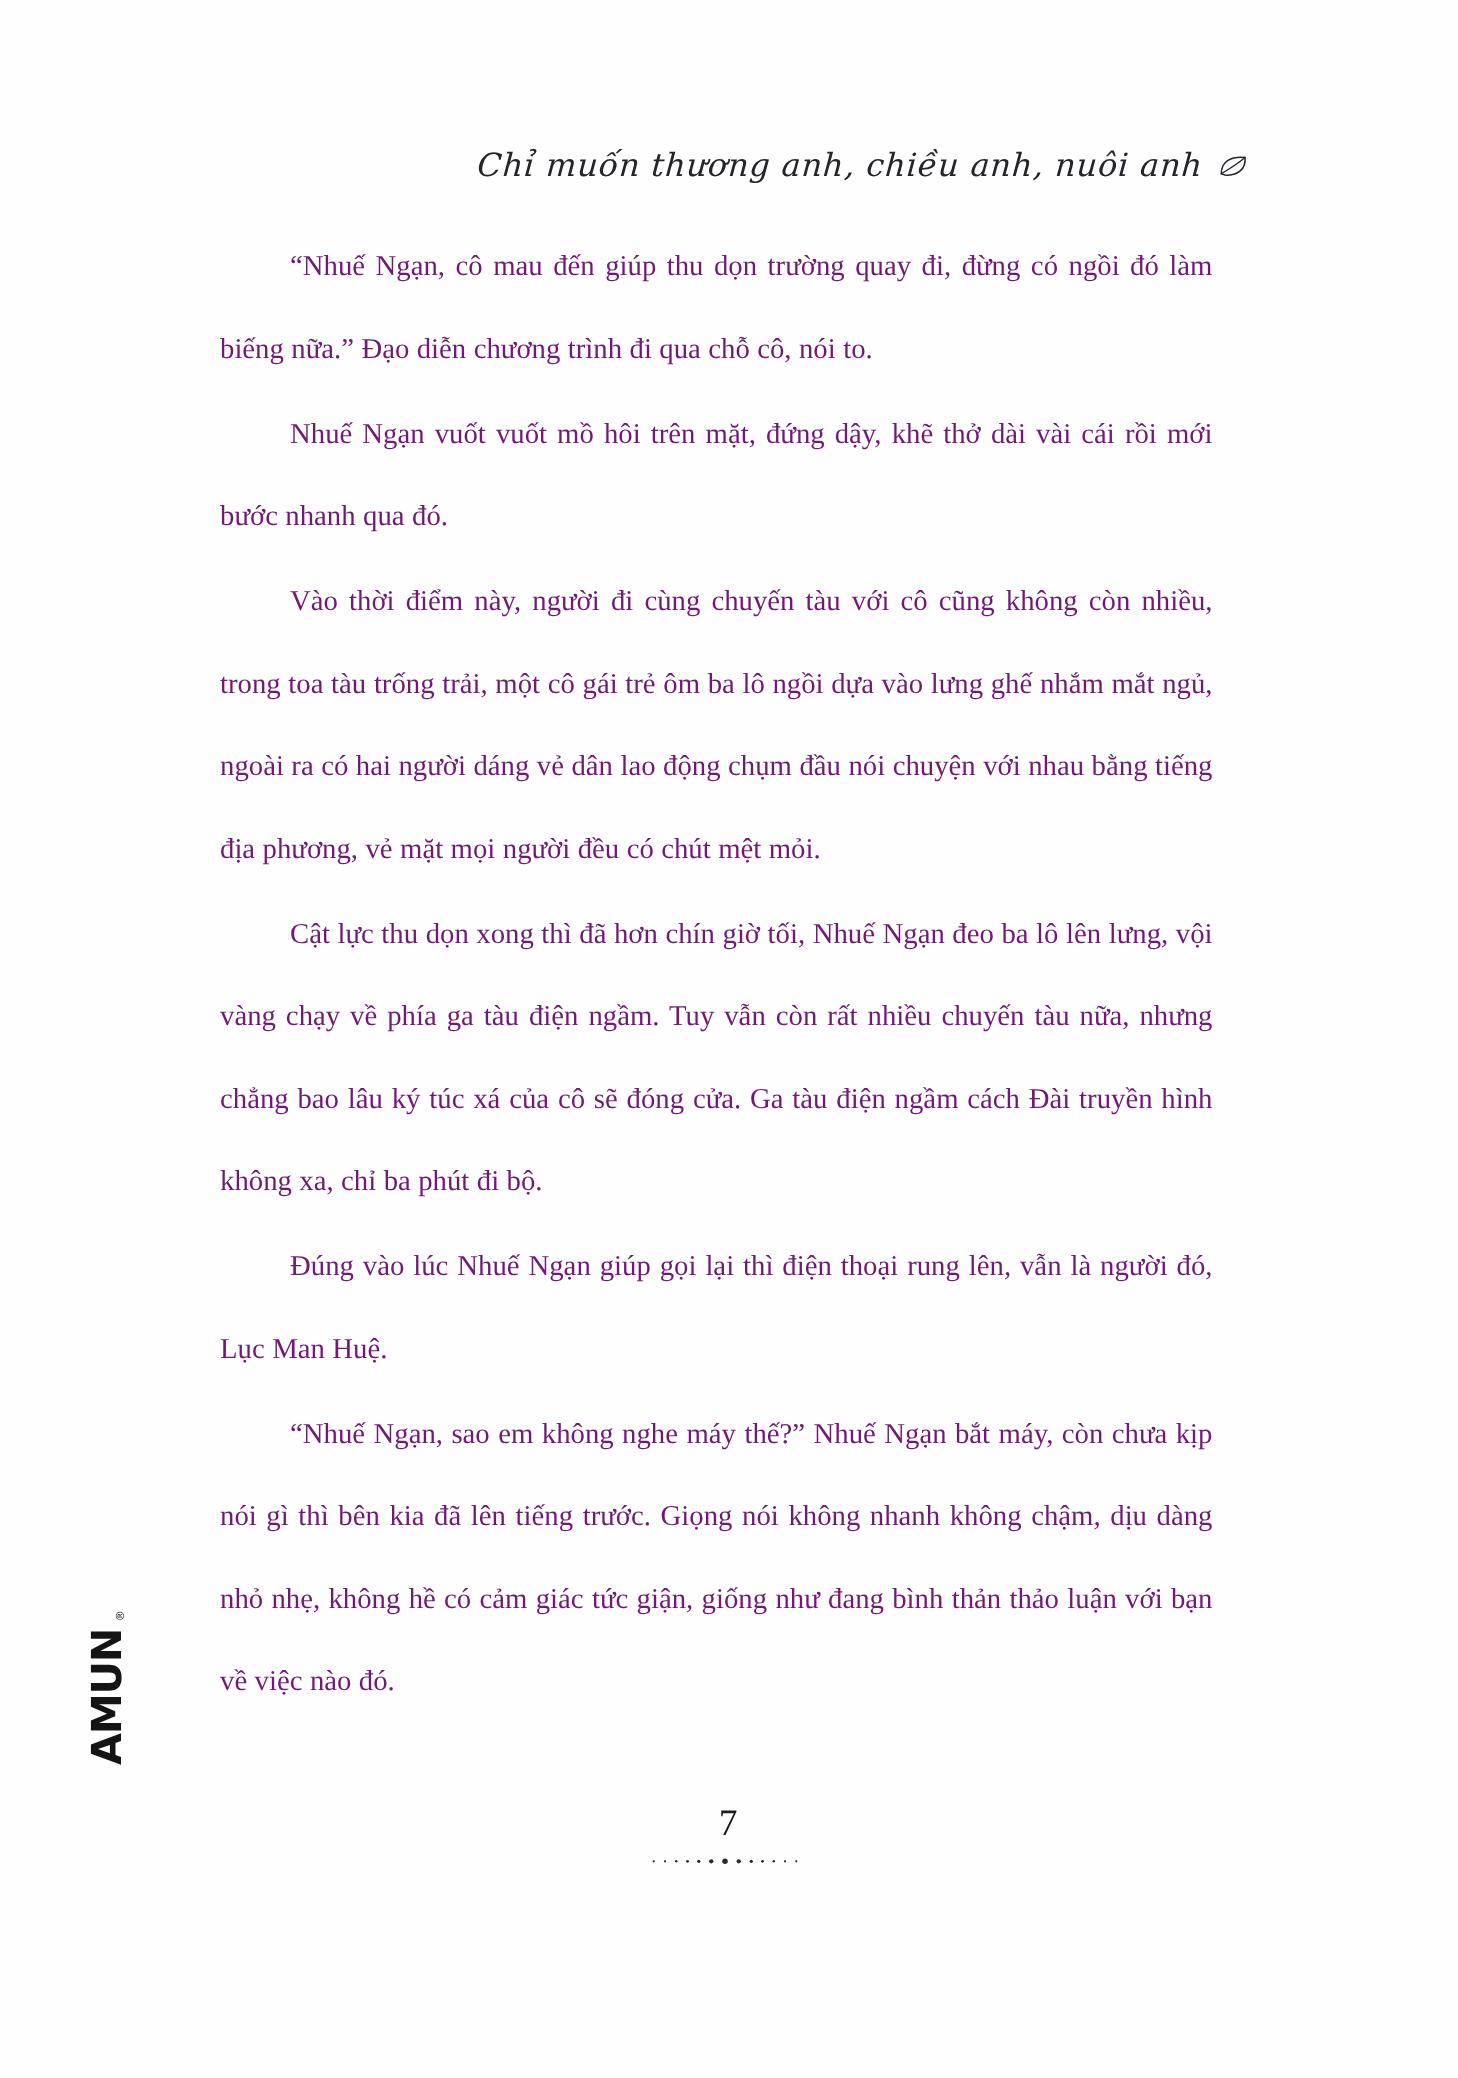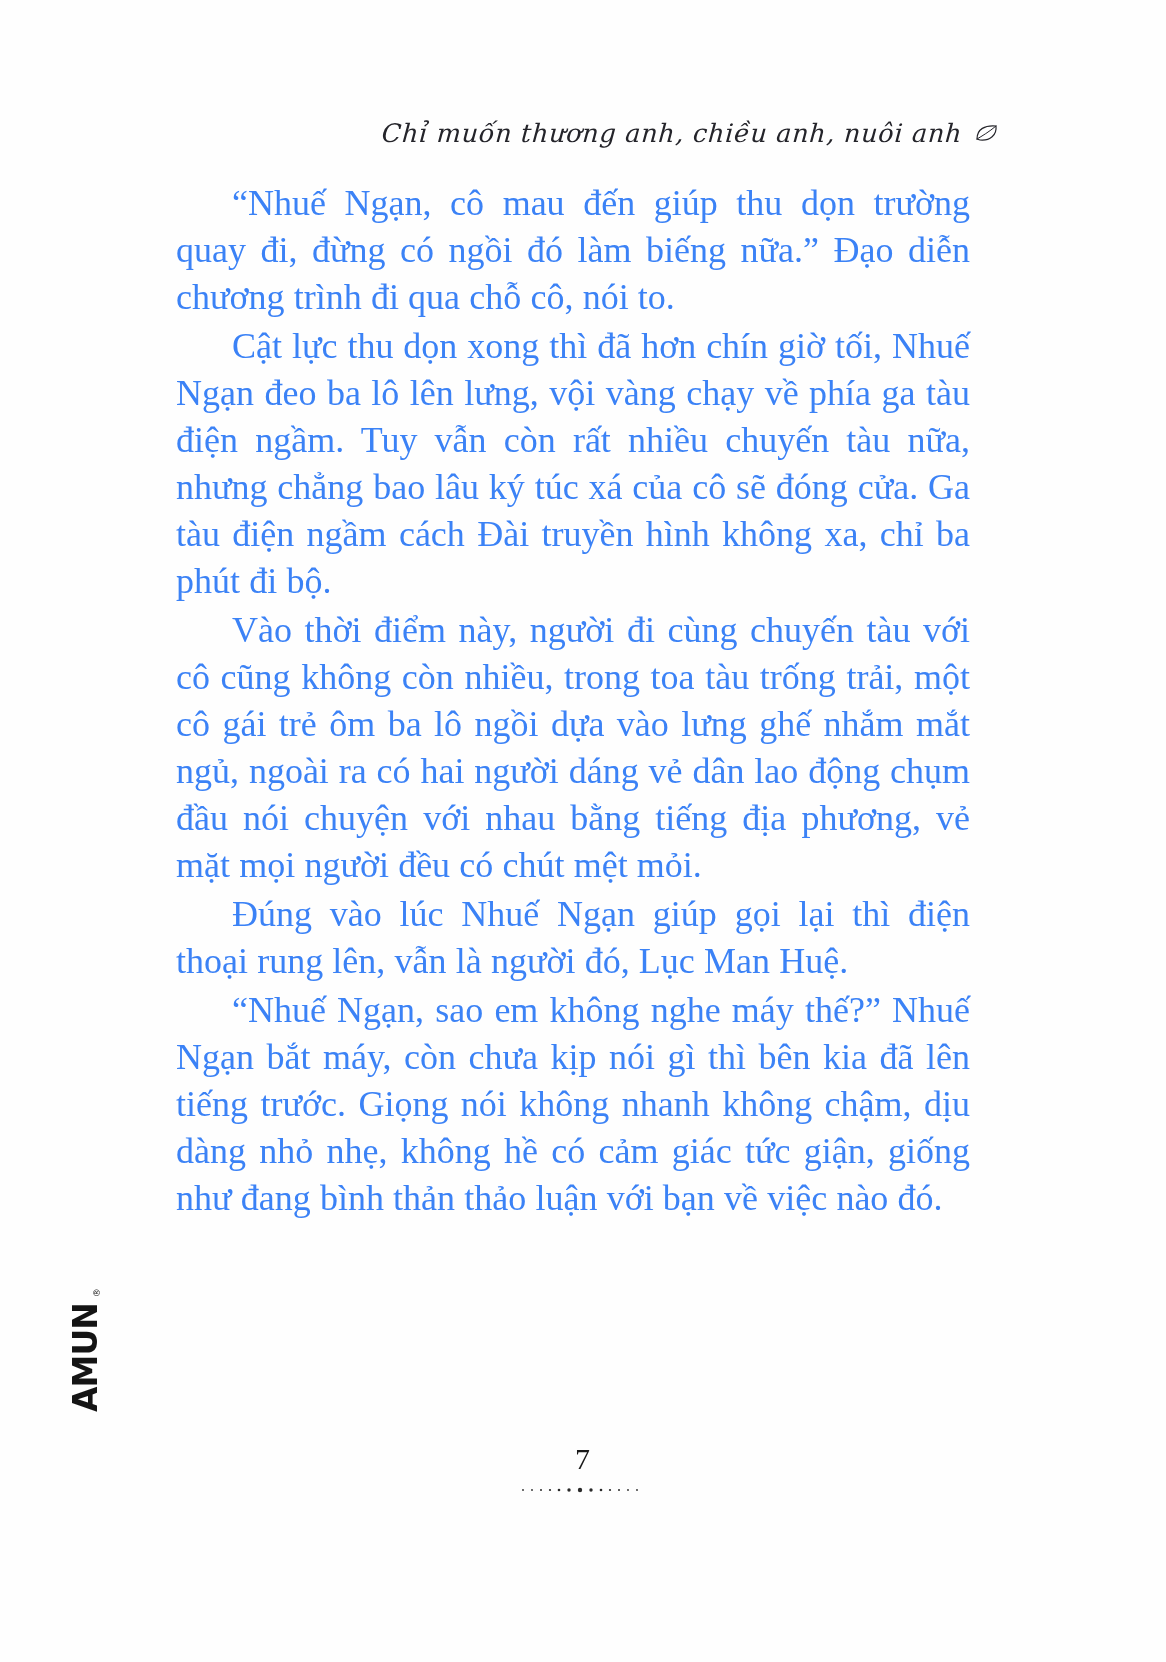--- a/index.html
+++ b/index.html
@@ -49,26 +49,26 @@
 
   
   .text-column {
     position: absolute;
     left: 176px;
     top: 180px;
     width: 794px;
   }
   .para {
     margin: 0 0 2px 0;
-    font-size: 36px;
-    line-height: 47px;
+    font-size: 23px;
+    line-height: 66px;
     text-align: justify;
     text-justify: inter-word;
     text-indent: 56px;
-    color: #3b82f6;
+    color: #701a75;
     -webkit-font-smoothing: antialiased;
     word-spacing: 0.2px;
   }
   .para:last-child { margin-bottom: 11px; }
 
   
   .spine-logo {
     position: absolute;
     left: 62px;
     bottom: 250px;
@@ -136,22 +136,23 @@
     <span class="leaf-ornament">
       <svg viewBox="0 0 26 20" width="26" height="20" aria-hidden="true">
         <path d="M3 16 C3 6 11 2 22 3 C23 12 16 18 6 17 Z" fill="none" stroke="#24242a" stroke-width="1.2" stroke-linecap="round"></path>
         <path d="M3 16 C8 13 15 9 22 3" fill="none" stroke="#24242a" stroke-width="1" stroke-linecap="round"></path>
       </svg>
     </span>
   </div>
 
   <div class="text-column">
     <p class="para">“Nhuế Ngạn, cô mau đến giúp thu dọn trường quay đi, đừng có ngồi đó làm biếng nữa.” Đạo diễn chương trình đi qua chỗ cô, nói to.</p>
+    <p class="para">Nhuế Ngạn vuốt vuốt mồ hôi trên mặt, đứng dậy, khẽ thở dài vài cái rồi mới bước nhanh qua đó.</p>
+    <p class="para">Vào thời điểm này, người đi cùng chuyến tàu với cô cũng không còn nhiều, trong toa tàu trống trải, một cô gái trẻ ôm ba lô ngồi dựa vào lưng ghế nhắm mắt ngủ, ngoài ra có hai người dáng vẻ dân lao động chụm đầu nói chuyện với nhau bằng tiếng địa phương, vẻ mặt mọi người đều có chút mệt mỏi.</p>
     <p class="para">Cật lực thu dọn xong thì đã hơn chín giờ tối, Nhuế Ngạn đeo ba lô lên lưng, vội vàng chạy về phía ga tàu điện ngầm. Tuy vẫn còn rất nhiều chuyến tàu nữa, nhưng chẳng bao lâu ký túc xá của cô sẽ đóng cửa. Ga tàu điện ngầm cách Đài truyền hình không xa, chỉ ba phút đi bộ.</p>
-    <p class="para">Vào thời điểm này, người đi cùng chuyến tàu với cô cũng không còn nhiều, trong toa tàu trống trải, một cô gái trẻ ôm ba lô ngồi dựa vào lưng ghế nhắm mắt ngủ, ngoài ra có hai người dáng vẻ dân lao động chụm đầu nói chuyện với nhau bằng tiếng địa phương, vẻ mặt mọi người đều có chút mệt mỏi.</p>
     <p class="para">Đúng vào lúc Nhuế Ngạn giúp gọi lại thì điện thoại rung lên, vẫn là người đó, Lục Man Huệ.</p>
     <p class="para">“Nhuế Ngạn, sao em không nghe máy thế?” Nhuế Ngạn bắt máy, còn chưa kịp nói gì thì bên kia đã lên tiếng trước. Giọng nói không nhanh không chậm, dịu dàng nhỏ nhẹ, không hề có cảm giác tức giận, giống như đang bình thản thảo luận với bạn về việc nào đó.</p>
   </div>
 
   <div class="spine-logo">
     <div class="logo-rot">
       <span class="logo-word">AMUN</span>
       <span class="logo-reg">®</span>
     </div>
   </div>

